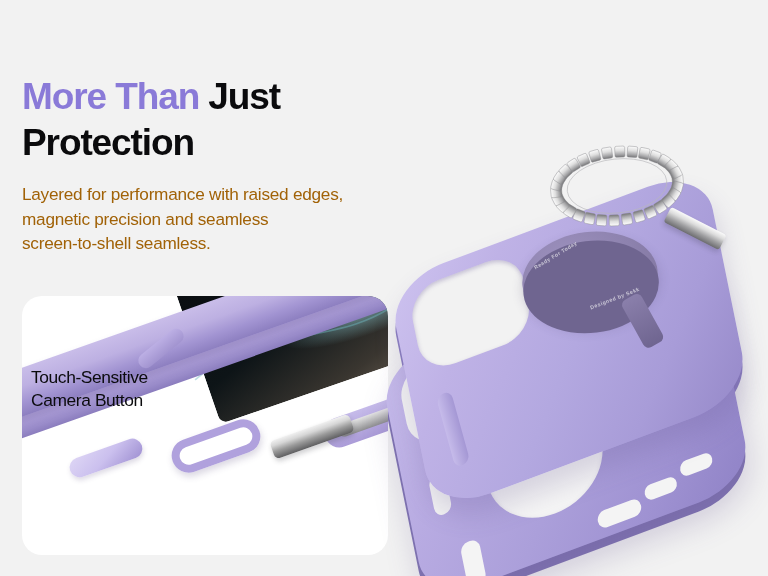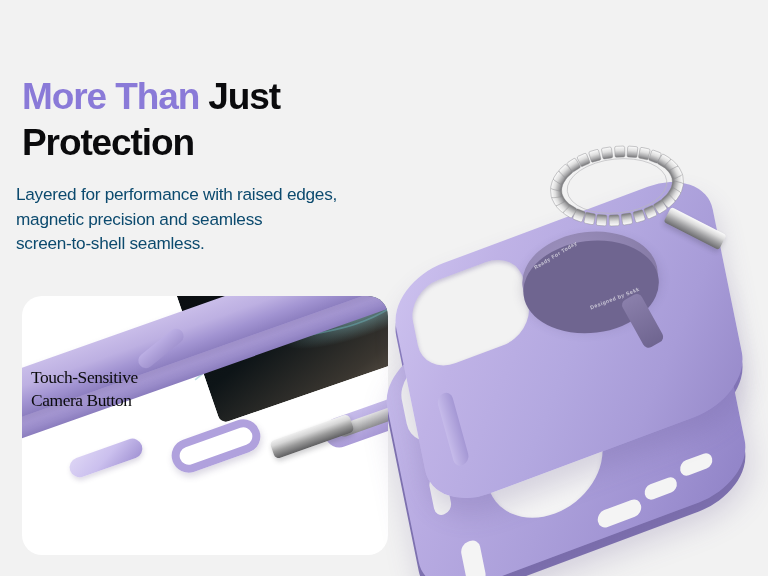--- a/index.html
+++ b/index.html
@@ -17,36 +17,35 @@
   .headline {
     position:absolute; left:22px; top:74px;
     width:430px;
     font-size:37px; line-height:46px;
     font-weight:700; letter-spacing:-1.1px;
     color:#0b0b0d;
   }
   .headline .accent { color:#8a7ad8; }
 
   .subcopy {
-    position:absolute; left:16px; top:182px;
+    position:absolute; left:22px; top:182px;
     width:430px;
     font-size:17.2px; line-height:24.6px;
     font-weight:400; letter-spacing:-0.25px;
-    color:#0c4a6e;
+    color:#a16207;
   }
   .subcopy .ln { display:block; }
 
   
   .inset-card {
     position:absolute; left:22px; top:296px;
     width:366px; height:259px;
     background:#ffffff;
     border-radius:20px;
     overflow:hidden;
-    font-family:Liberation Serif, serif;
   }
   .card-label {
     position:absolute; left:9px; top:70px;
     font-size:17.4px; line-height:23px;
     font-weight:500; letter-spacing:-0.4px;
     color:#0b0b0d; z-index:9;
   }
   .card-label .ln { display:block; }
 
   

